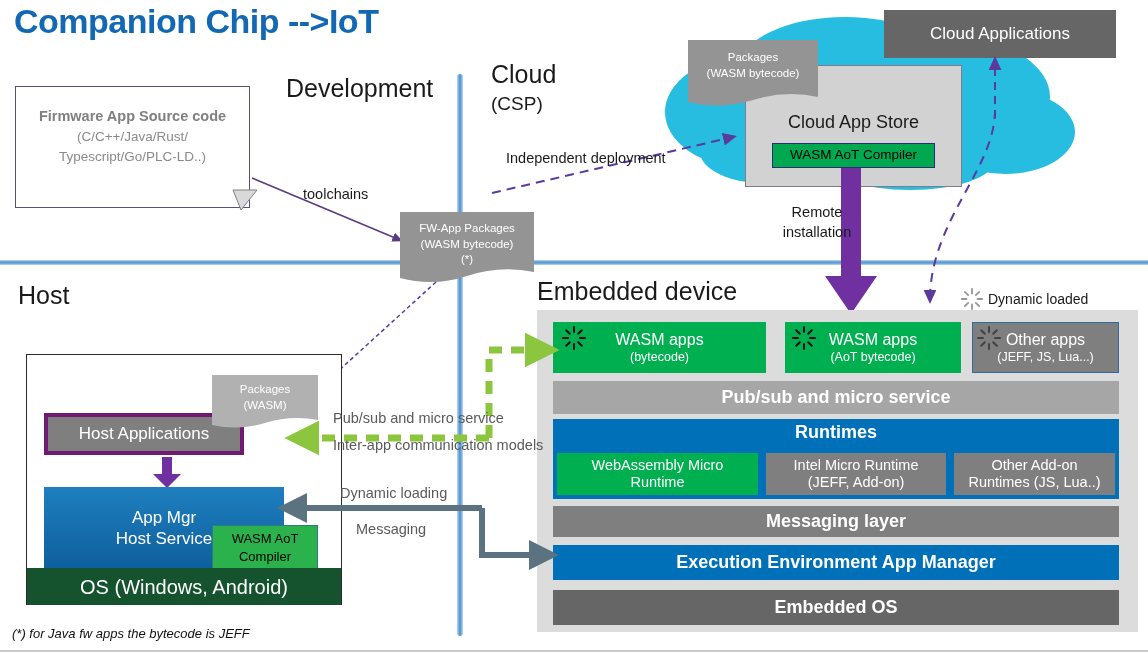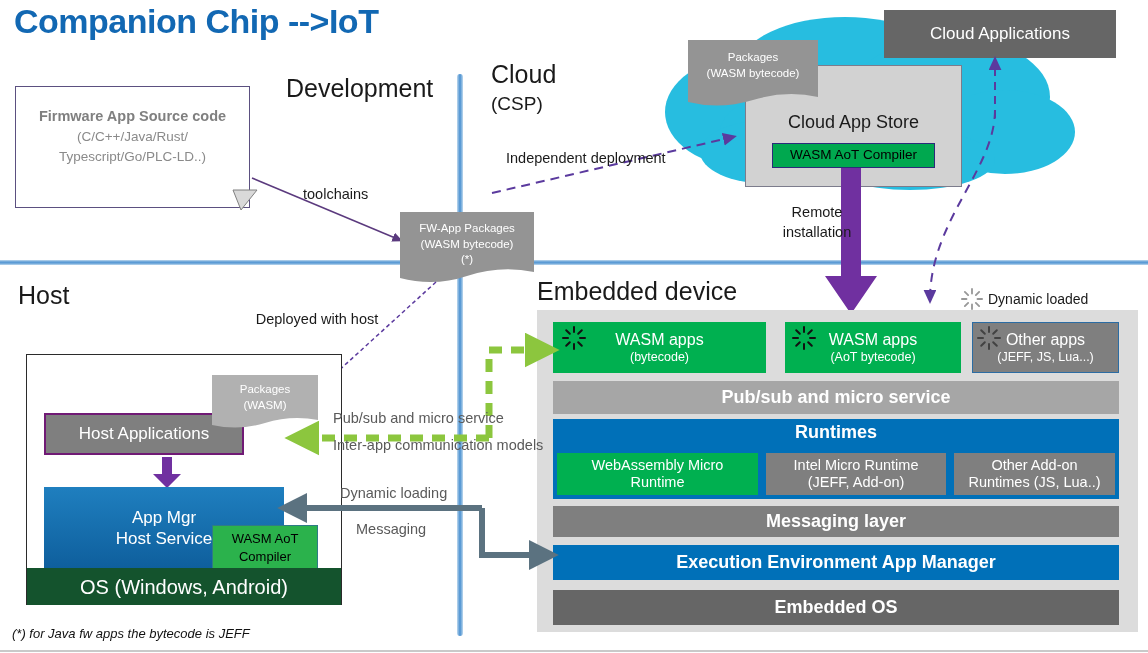--- a/index.html
+++ b/index.html
@@ -214,26 +214,25 @@
   <svg width="120" height="110">
     <defs>
       <marker id="pmk5" markerWidth="7" markerHeight="7" refX="5" refY="3.2" orient="auto">
         <path d="M0,0 L7,3.2 L0,6.4 z" fill="#5b3a9e"></path>
       </marker>
     </defs>
     <path d="M118,0 L6,102" stroke="#5b3a9e" stroke-width="1.5" stroke-dasharray="4,3" fill="none" marker-end="url(#pmk5)"></path>
   </svg>
 </div>
 <div class="abs note-d" style="left:222px; top:310px; width:190px; text-align:center; line-height:1.35;">
-  <div>Deployed with host</div>
 </div>
 
 <div class="abs" id="host-box"></div>
 
-<div class="abs box grey-mid" style="left:44px; top:413px; width:200px; height:42px; font-size:17px; border:2px solid #701a75;">
+<div class="abs box grey-mid" style="left:44px; top:413px; width:200px; height:42px; font-size:17px; border:4px solid #701a75;">
   <span>Host Applications</span>
 </div>
 
 <div class="abs" style="left:212px; top:375px; width:106px; height:54px;">
   <svg width="106" height="58" viewBox="0 0 106 58">
     <path d="M0,0 L106,0 L106,45 Q79,40 53,48 Q27,56 0,50 Z" fill="#b1b1b1"></path>
   </svg>
   <div style="position:absolute; left:0; top:7px; width:106px; text-align:center; color:#fff; font-size:11.5px; line-height:1.35;">
     <div>Packages</div>
     <div>(WASM)</div>

